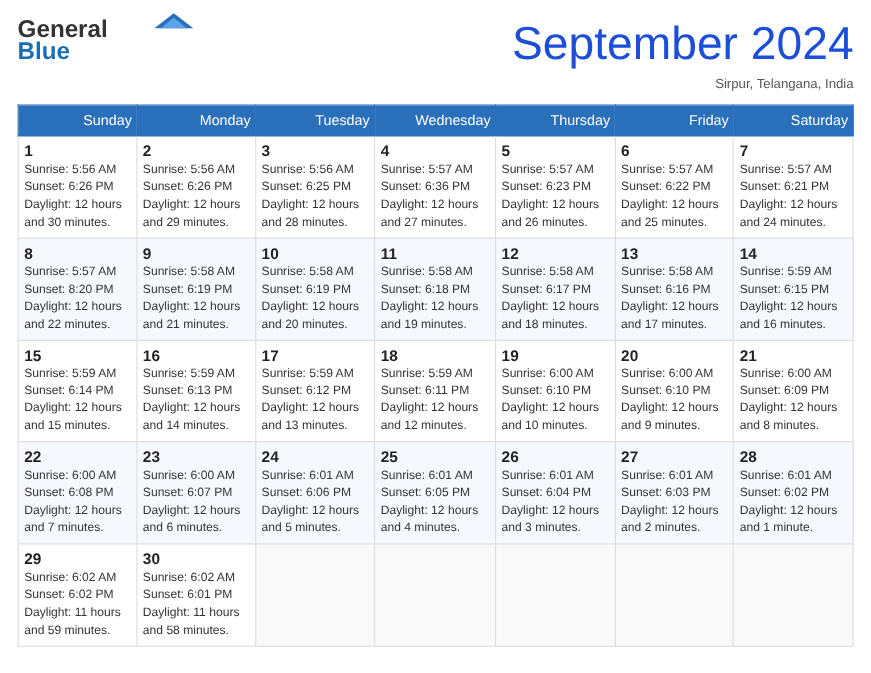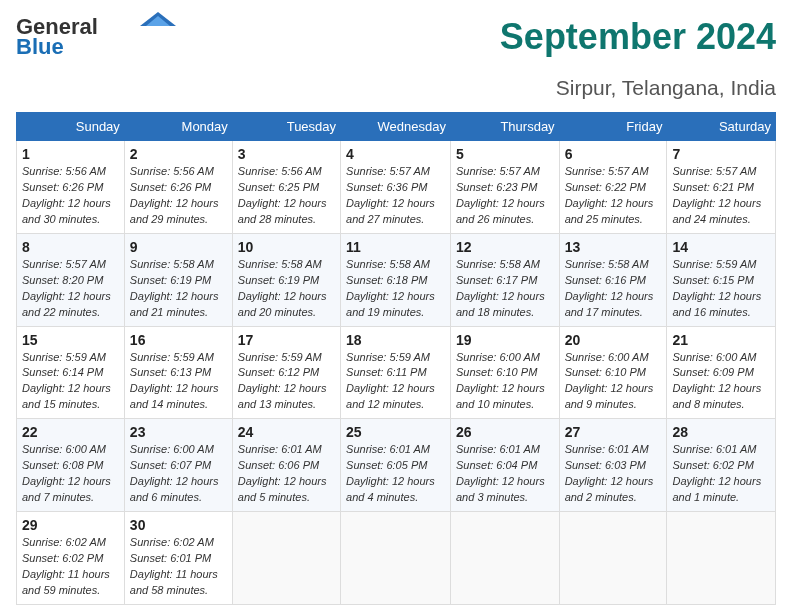--- a/index.html
+++ b/index.html
@@ -31,28 +31,28 @@
     .logo-icon {
       width: 36px;
       height: 14px;
       margin-left: 42px;
       margin-top: -4px;
     }
     .title-block {
       text-align: right;
     }
     .month-title {
-      font-size: 36px;
-      font-weight: bold;
-      color: #0f766e;
+      font-size: 42px;
+      font-weight: normal;
+      color: #1d4ed8;
     }
     .location {
-      font-size: 21px;
+      font-size: 12px;
       color: #555;
-      margin-top: 18px;
+      margin-top: 5px;
     }
     .calendar {
       width: 100%;
       border-collapse: collapse;
       font-size: 11px;
     }
     .calendar th {
       background: #2a6fba;
       color: #fff;
       padding: 6px 4px;
@@ -79,21 +79,20 @@
       font-size: 14px;
       font-weight: bold;
       color: #222;
       display: block;
       margin-bottom: 2px;
     }
     .day-detail {
       color: #333;
       line-height: 1.45;
       font-size: 11px;
-      font-style: italic;
     }
     .empty-cell {
       background: #f9f9f9 !important;
     }
   </style>
 </head>
 <body>
 
 <div class="header">
   <div class="logo">

